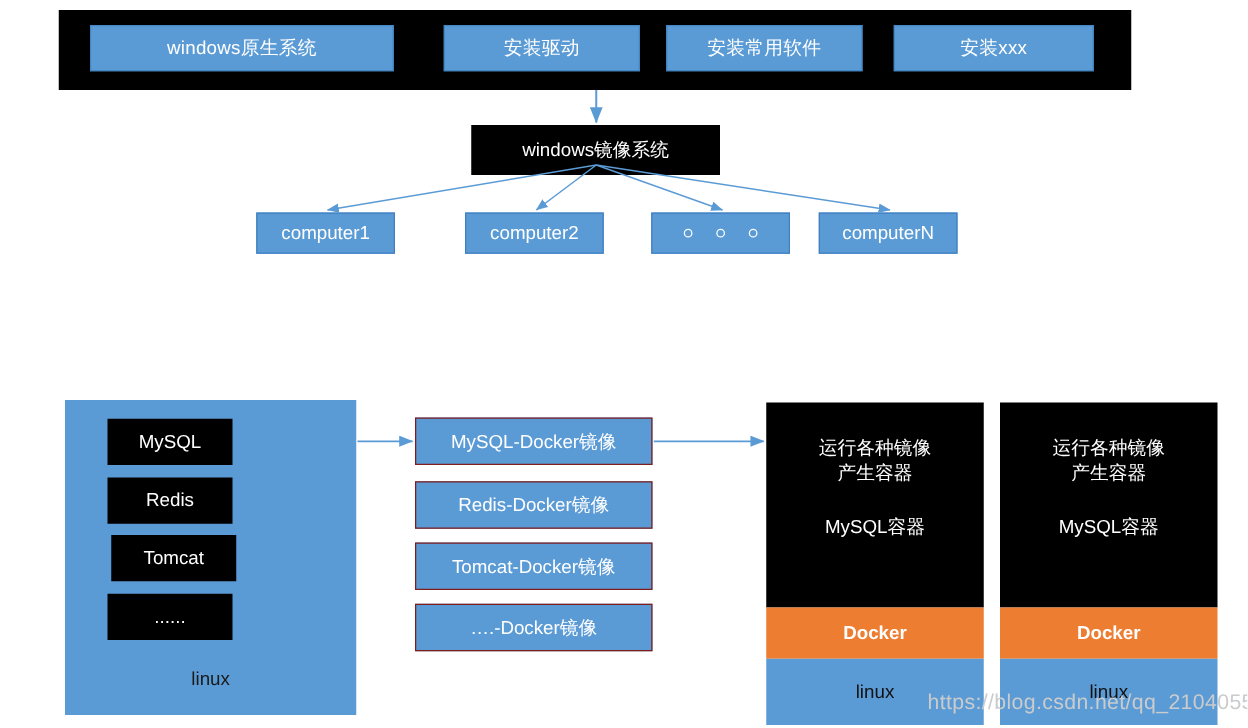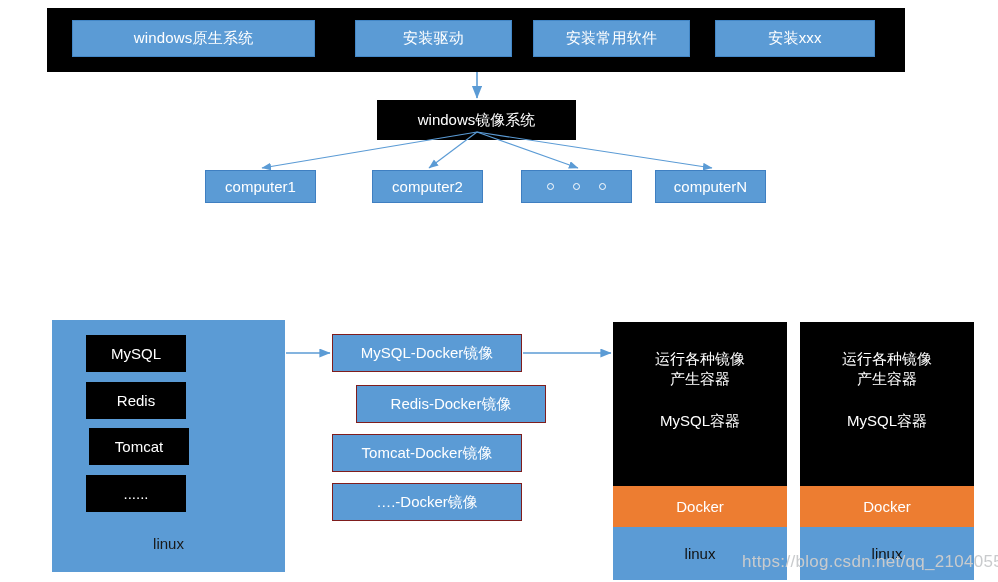--- a/index.html
+++ b/index.html
@@ -131,20 +131,21 @@
   .stack-docker {
     position: absolute;
     left: 0;
     right: 0;
     background: #ED7D31;
     color: #ffffff;
     display: flex;
     align-items: center;
     justify-content: center;
     font-size: 15px;
+    font-weight: bold;
   }
   .stack-linux {
     position: absolute;
     left: 0;
     right: 0;
     background: #5B9BD5;
     color: #111111;
     display: flex;
     align-items: center;
     justify-content: center;
@@ -224,21 +225,21 @@
     <span>Tomcat</span>
   </div>
   <div class="black-box" style="left:86px; top:475px; width:100px; height:37px;">
     <span>......</span>
   </div>
   <div class="panel-label" style="left:52px; top:535px; width:233px;">linux</div>
 
   <div class="img-box" style="left:332px; top:334px; width:190px; height:38px;">
     <span>MySQL-Docker镜像</span>
   </div>
-  <div class="img-box" style="left:332px; top:385px; width:190px; height:38px;margin-left:24px;">
+  <div class="img-box" style="left:332px; top:385px; width:190px; height:38px;">
     <span>Redis-Docker镜像</span>
   </div>
   <div class="img-box" style="left:332px; top:434px; width:190px; height:38px;">
     <span>Tomcat-Docker镜像</span>
   </div>
   <div class="img-box" style="left:332px; top:483px; width:190px; height:38px;">
     <span>….-Docker镜像</span>
   </div>
 
   <div class="stack" style="left:613px; top:322px; width:174px; height:258px;">

